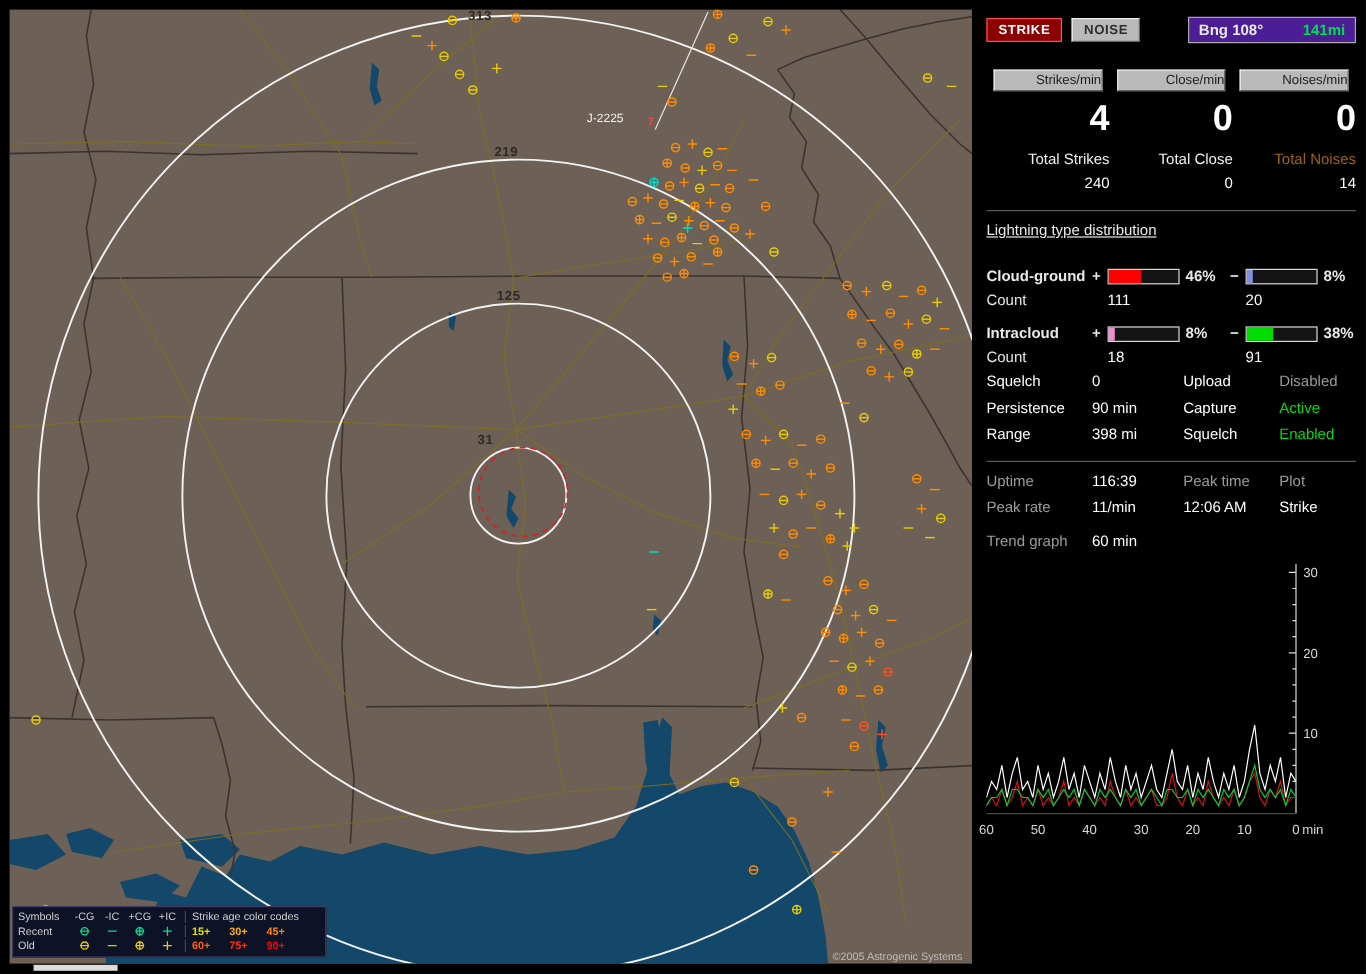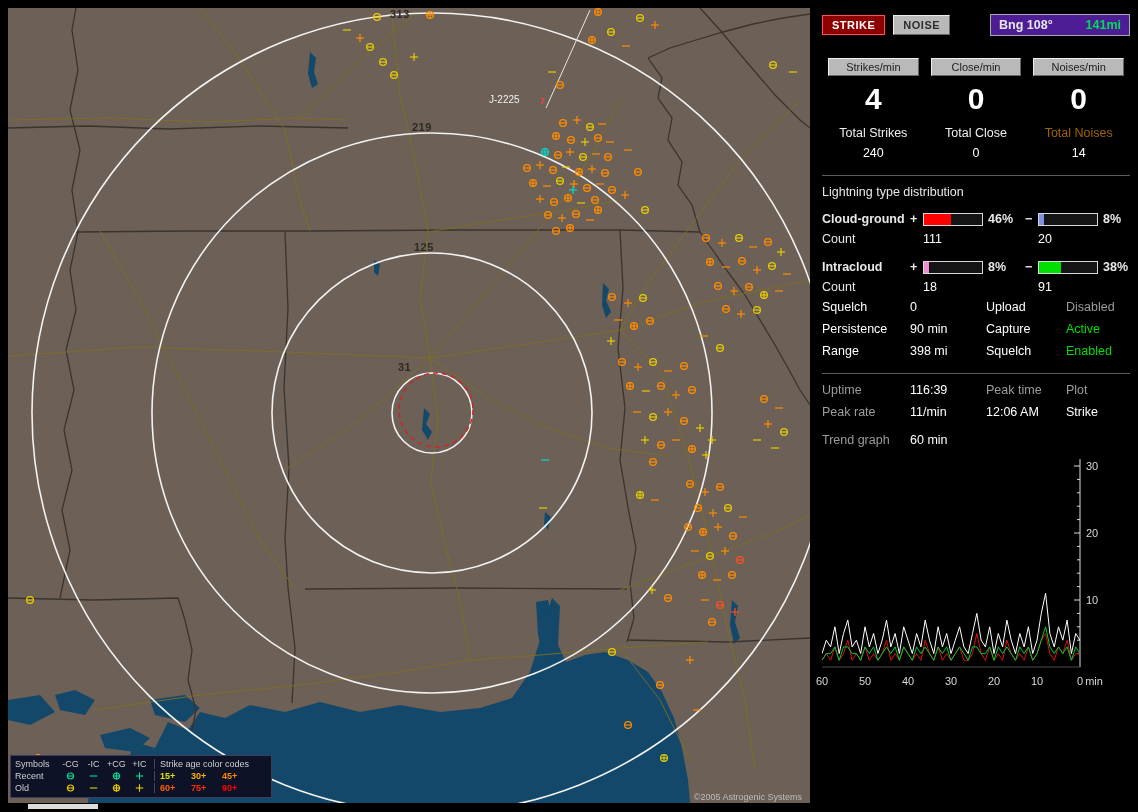--- a/index.html
+++ b/index.html
@@ -26,31 +26,31 @@
   .sliver{position:absolute;left:28px;top:804px;width:70px;height:5px;background:#dcdcdc}
 
   
   .panel{position:absolute;left:818px;top:8px;width:316px;height:800px;color:#e8e8e8;font-size:12.5px;padding:6px 4px 0 4px;box-sizing:border-box}
   .panel-top{display:flex;gap:8px;align-items:center}
   .btn-strike{background:#8c0000;color:#fff;border:1px solid #ff5050;font-weight:bold;font-size:11px;padding:3px 9px;letter-spacing:.5px;cursor:pointer}
   .btn-noise{background:#b9b9b9;color:#2e2e2e;border:1px solid;border-color:#eee #666 #666 #eee;font-weight:bold;font-size:11px;padding:3px 9px;letter-spacing:.5px;cursor:pointer}
   .bng-box{margin-left:auto;border:1px solid #a8a8a8;background:#4c1d95;width:140px;display:flex;justify-content:space-between;padding:3px 8px;font-weight:bold;font-size:12.5px;box-sizing:border-box}
   .bng-dist{color:#00dd55}
 
-  .rates{display:flex;margin-top:22px;text-align:center}
+  .rates{display:flex;margin-top:22px;text-align:right}
   .rate-col{width:103px}
   .rate-btn{background:#b9b9b9;color:#1c1c1c;border:1px solid;border-color:#eee #666 #666 #eee;font-size:11px;padding:2px 0;margin:0 6px;cursor:pointer}
   .rate-num{font-size:30px;font-weight:bold;color:#fff;margin:7px 0 11px 0;line-height:32px}
   .tot-lbl{font-size:12.5px;color:#f0f0f0}
   .rate-col:nth-child(3) .tot-lbl{color:#a16207}
   .tot-val{margin-top:6px;color:#fff}
 
   .divider{border-top:1px solid #5c5c5c;margin:15px 0 9px 0}
 
-  .dist-title{margin-bottom:13px}
+  .dist-title{text-decoration:underline;margin-bottom:24px}
   .dist-row{display:grid;grid-template-columns:88px 13px 60px 42px 13px 60px auto;align-items:center;margin-bottom:6px}
   .dist-row.gap{margin-top:14px}
   .d-name{font-weight:bold}
   .d-sign{font-weight:bold}
   .bar{width:58px;height:11px;border:1px solid #d8d8d8;background:#141414;display:inline-block}
   .bar i{display:block;height:100%;width:0}
   .d-pct{font-weight:bold;padding-left:5px}
   .d-cnt{color:#fff}
 
   .datetime{border:1px solid #7a7a7a;padding:3px 6px;margin:12px 0 10px 0;font-size:15px;font-weight:bold;letter-spacing:.5px}

